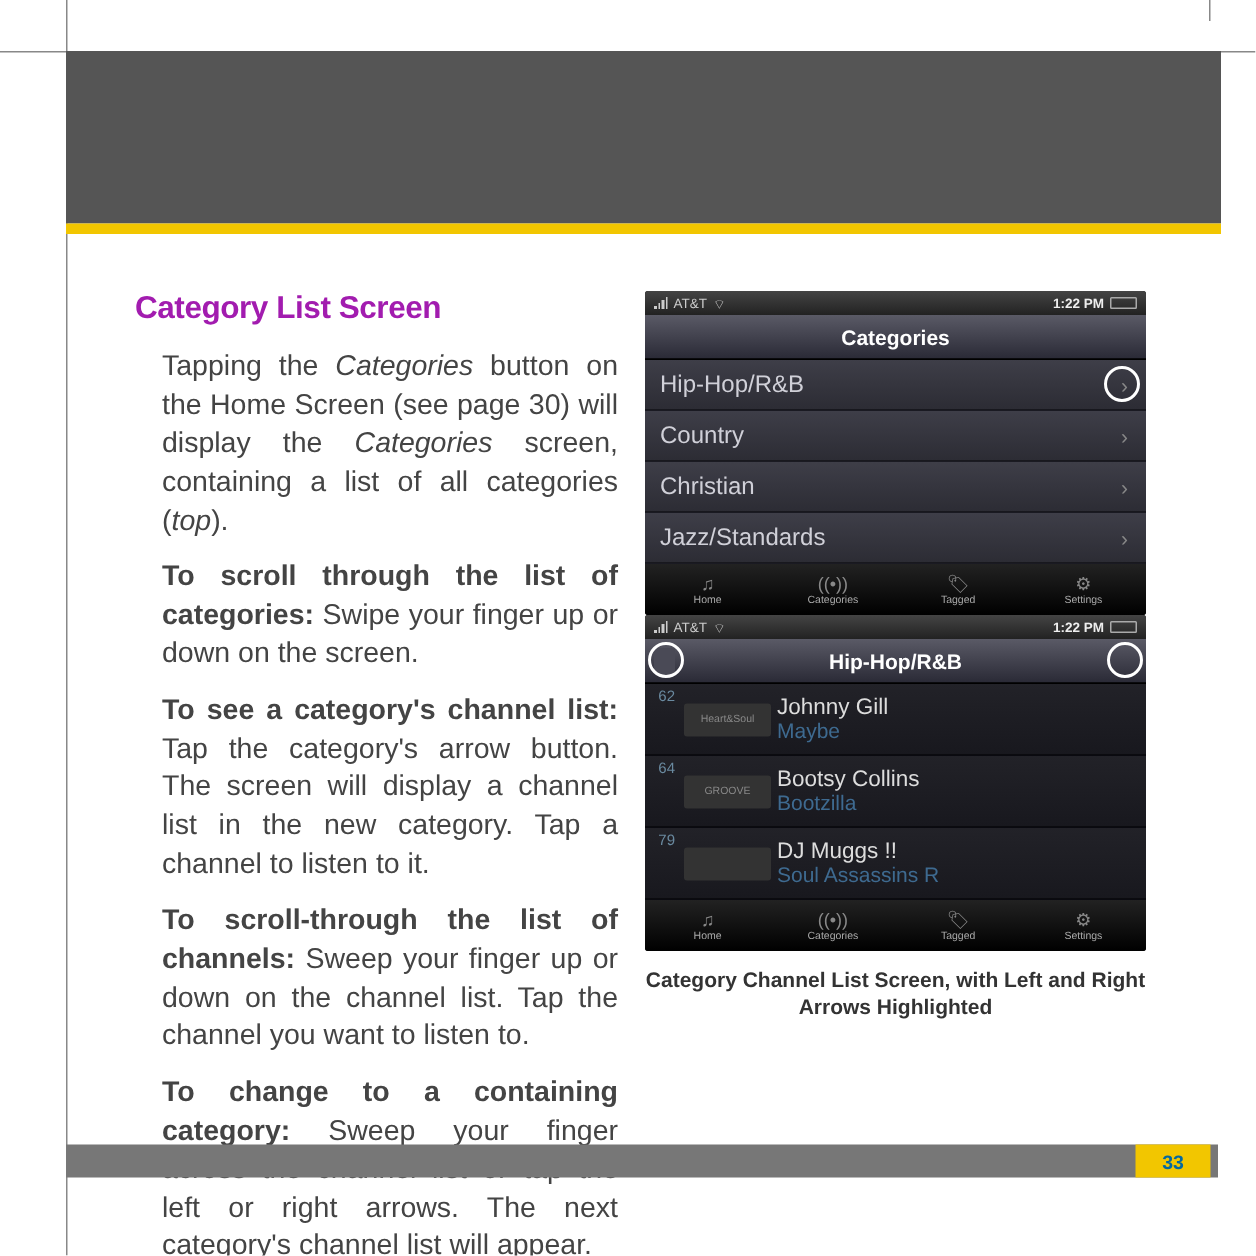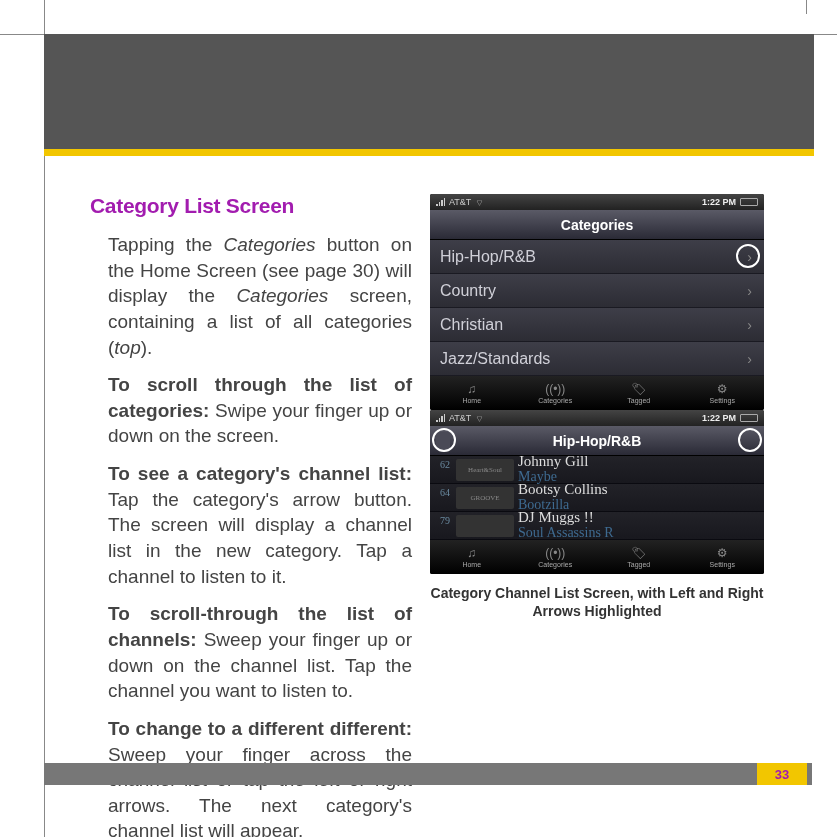--- a/index.html
+++ b/index.html
@@ -174,29 +174,28 @@
     font-weight: bold;
     color: #333;
     margin-top: 10px;
     margin-bottom: 22px;
     line-height: 1.3;
   }
   .caption .ital { font-style: italic; }
 
   
   .ch-row {
-    height: 28px;
+    height: 48px;
     background: linear-gradient(#222228,#18181e);
     border-bottom: 1px solid #0a0a10;
     display: flex;
     align-items: center;
     color: #ccc;
     font-size: 14px;
     position: relative;
-    font-family: Liberation Serif, serif;
   }
   .ch-num {
     width: 22px;
     text-align: right;
     font-size: 10px;
     color: #6a8aa0;
     padding-right: 2px;
     align-self: flex-start;
     padding-top: 3px;
   }
@@ -224,21 +223,21 @@
     height: 22px;
     background: #777;
   }
   .footer-yellow {
     position: absolute;
     bottom: 52px;
     right: 30px;
     width: 50px;
     height: 22px;
     background: #f2c600;
-    color: #a21caf;
+    color: #0369a1;
     font-size: 13px;
     font-weight: bold;
     display: flex;
     align-items: center;
     justify-content: center;
   }
   .signal-bars { display: inline-flex; align-items: flex-end; gap: 1px; height: 8px; }
   .signal-bars span { width: 1.5px; background: #ccc; }
 </style>
 </head>
@@ -266,21 +265,21 @@
 
       <p class="body-text">
         <span class="bold">To see a category's channel list:</span><span> Tap the category's arrow button. The screen will display a channel list in the new category. Tap a channel to listen to it.</span>
       </p>
 
       <p class="body-text">
         <span class="bold">To scroll-through the list of channels:</span><span> Sweep your finger up or down on the channel list. Tap the channel you want to listen to.</span>
       </p>
 
       <p class="body-text">
-        <span class="bold">To change to a different different:</span><span> Sweep your finger across the channel list or tap the left or right arrows. The next category's channel list will appear.</span>
+        <span class="bold">To change to a containing category:</span><span> Sweep your finger across the channel list or tap the left or right arrows. The next category's channel list will appear.</span>
       </p>
     </div>
 
     <div class="right-col">
 
       <div class="phone" style="position:relative;">
         <div class="statusbar">
           <span class="signal-bars">
               <span style="height:2px"></span>
               <span style="height:4px"></span>

